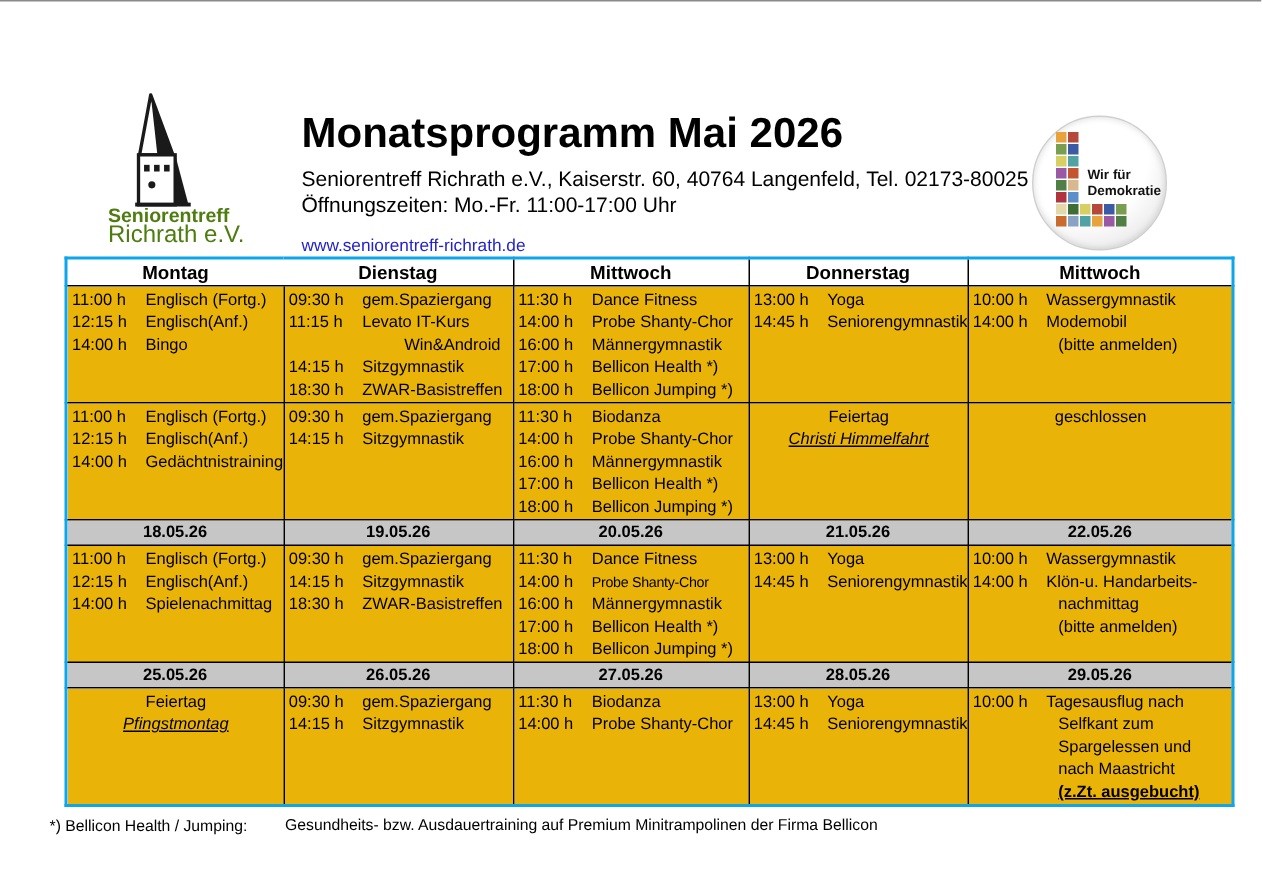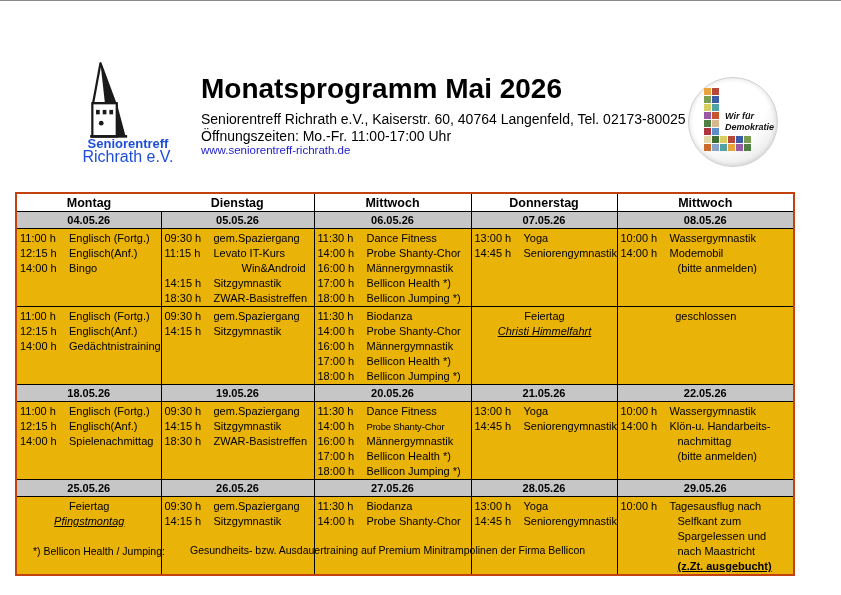--- a/index.html
+++ b/index.html
@@ -2,43 +2,43 @@
 <html><head>
 <meta charset="utf-8">
 <style>
   html,body{margin:0;padding:0;background:#ffffff;}
   .page{position:relative;width:841px;height:595px;background:#fff;overflow:hidden;
         font-family:"Liberation Sans",sans-serif;color:#000;border-top:1px solid #8a8a8a;}
 
   
   .logo-left{position:absolute;left:44px;top:60px;width:140px;}
   .logo-left svg{display:block;margin-left:0;}
-  .org-name{margin-left:28px;margin-top:-4px;color:#1d4ed8;line-height:13px;text-align:center;}
+  .org-name{margin-left:28px;margin-top:-4px;color:#4d7c0f;line-height:13px;}
   .org-name .l1{font-weight:bold;font-size:13px;}
   .org-name .l2{font-size:16px;}
 
   .title-block{position:absolute;left:201px;top:72px;}
   .title-block h1{margin:0 0 6px 0;font-size:28px;font-weight:bold;letter-spacing:0;}
   .title-block .adr{font-size:14px;line-height:16.5px;}
-  .weblink{font-size:11.5px;color:#2222cc;cursor:pointer;}
+  .weblink{font-size:11.5px;color:#2222cc;cursor:pointer;margin-top:14px;}
 
   .badge{position:absolute;left:688px;top:76px;width:88px;height:88px;border-radius:50%;
          background:radial-gradient(circle at 38% 30%,#ffffff 52%,#f0f0f0 72%,#d6d6d6 100%);
-         border:1px solid #cfcfcf;box-shadow:inset 0 0 5px rgba(0,0,0,.15);font-style:italic;}
+         border:1px solid #cfcfcf;box-shadow:inset 0 0 5px rgba(0,0,0,.15);}
   .mosaic{position:absolute;left:15px;top:10px;width:60px;height:64px;}
   .mosaic .bar{display:grid;grid-template-columns:repeat(2,7px);grid-auto-rows:7px;gap:1px;}
   .mosaic .foot{position:absolute;left:16px;top:48px;display:grid;
                 grid-template-columns:repeat(4,7px);grid-auto-rows:7px;gap:1px;}
   .mosaic span{display:block;width:7px;height:7px;}
   .badge-text{position:absolute;left:36px;top:33px;font-size:9px;font-weight:bold;
               line-height:10.5px;color:#111;white-space:nowrap;}
 
   
-  table.prog{position:absolute;left:15px;top:170px;width:780px;border-collapse:collapse;
-             table-layout:fixed;border:2px solid #c2410c;margin-top:21px;}
+  table.prog{position:absolute;left:43px;top:170px;width:780px;border-collapse:collapse;
+             table-layout:fixed;border:2px solid #0ea5e9;}
   table.prog td,table.prog th{border:1px solid #000;padding:0;overflow:hidden;}
   tr.weekday th{height:17px;font-size:12.5px;font-weight:bold;text-align:center;background:#fff;}
   tr.weekday th.nl{border-left-style:hidden;}
   tr.daterow td{height:16px;font-size:11px;font-weight:bold;text-align:center;background:#c6c6c6;}
   tr.content td{vertical-align:top;padding:2px 2px 0 3px;background:#eab308;}
   tr.wk1 td{height:74px;} tr.wk2 td{height:66px;} tr.wk3 td{height:73px;} tr.wk4 td{height:64px;}
 
   .ln{display:flex;font-size:11px;line-height:15px;white-space:nowrap;}
   .ln .tm{flex:0 0 49px;}
   .ln.ctr{display:block;text-align:center;}
@@ -129,27 +129,20 @@
         <col style="width:177px">
     </colgroup>
     <tbody>
       <tr class="weekday">
         <th>Montag</th>
         <th class="nl">Dienstag</th>
         <th>Mittwoch</th>
         <th>Donnerstag</th>
         <th>Mittwoch</th>
       </tr>
-    <tr class="daterow">
-          <td>04.05.26</td>
-          <td>05.05.26</td>
-          <td>06.05.26</td>
-          <td>07.05.26</td>
-          <td>08.05.26</td>
-        </tr>
         <tr class="content wk1">
           <td>
             <div class="ln">
               <span class="tm">11:00 h</span>
               <span class="ct">Englisch (Fortg.)</span>
             </div>
             <div class="ln">
               <span class="tm">12:15 h</span>
               <span class="ct">Englisch(Anf.)</span>
             </div>

